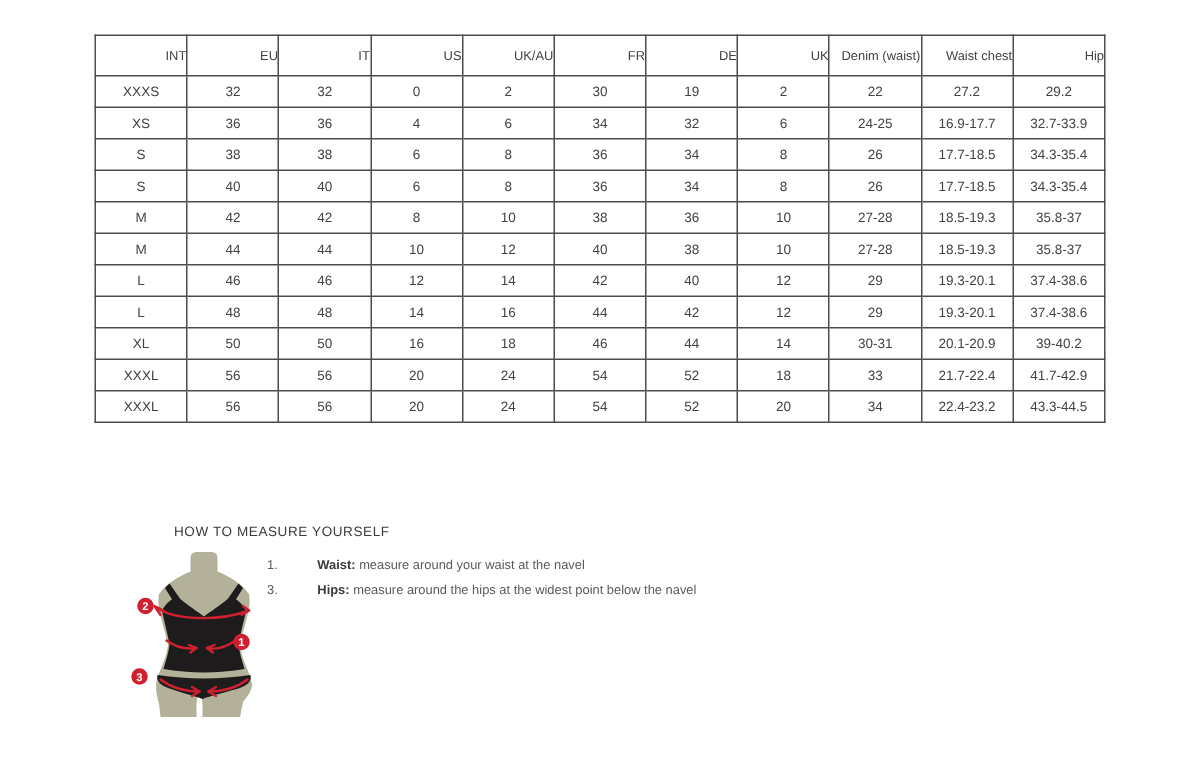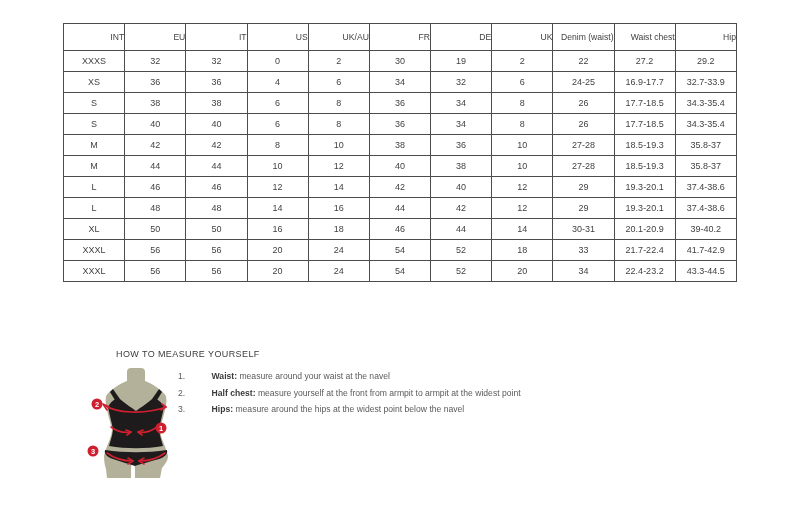--- a/index.html
+++ b/index.html
@@ -318,15 +318,14 @@
     <text class="fig-badge-num" x="79" y="64.8">1</text>
   </g>
   <g>
     <circle class="fig-badge" cx="11" cy="85" r="5.5"></circle>
     <text class="fig-badge-num" x="11" y="87.8">3</text>
   </g>
 </svg>
 
 <ol class="measure-steps">
     <li><span class="step-num">1. </span><span class="step-label">Waist:</span><span> measure around your waist at the navel</span></li>
-    <li><span class="step-num">2. </span><span class="step-label">Half chest:</span><span> measure yourself at the front from armpit to armpit at the widest point</span></li>
     <li><span class="step-num">3. </span><span class="step-label">Hips:</span><span> measure around the hips at the widest point below the navel</span></li>
   </ol>
 
 </body></html>

